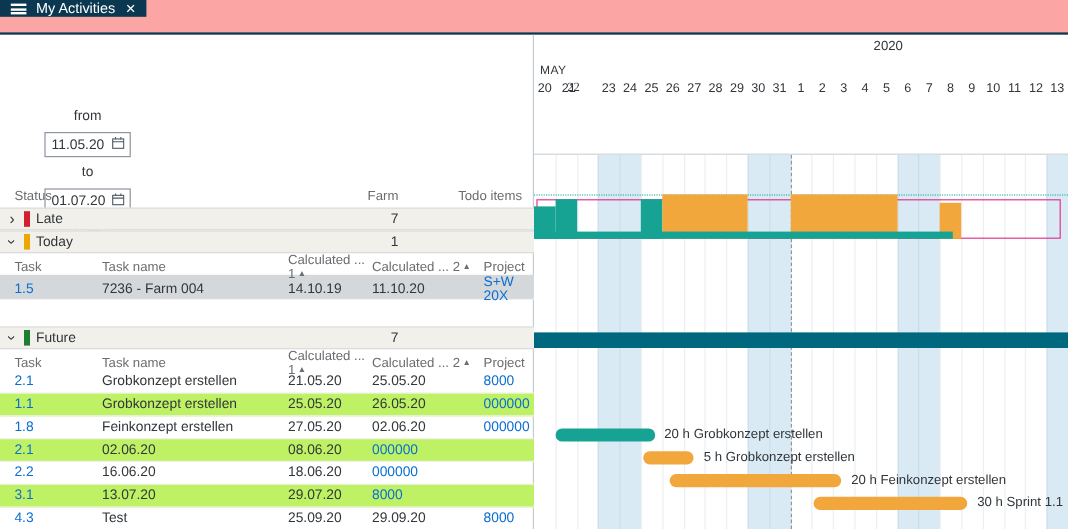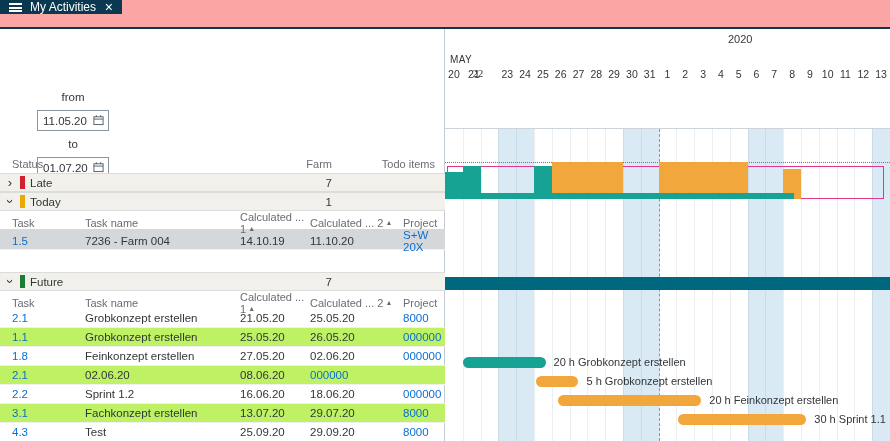--- a/index.html
+++ b/index.html
@@ -203,28 +203,26 @@
         <span class="link">000000</span>
       </div>
       <div class="trow tdata alt">
         <span class="c0 link">2.1</span>
         <span>02.06.20</span>
         <span>08.06.20</span>
         <span class="link">000000</span>
       </div>
       <div class="trow tdata">
         <span class="c0 link">2.2</span>
-        <span>Sprint 1.2</span>
         <span>16.06.20</span>
         <span>18.06.20</span>
         <span class="link">000000</span>
       </div>
       <div class="trow tdata alt">
         <span class="c0 link">3.1</span>
-        <span>Fachkonzept erstellen</span>
         <span>13.07.20</span>
         <span>29.07.20</span>
         <span class="link">8000</span>
       </div>
       <div class="trow tdata">
         <span class="c0 link">4.3</span>
         <span>Test</span>
         <span>25.09.20</span>
         <span>29.09.20</span>
         <span class="link">8000</span>

